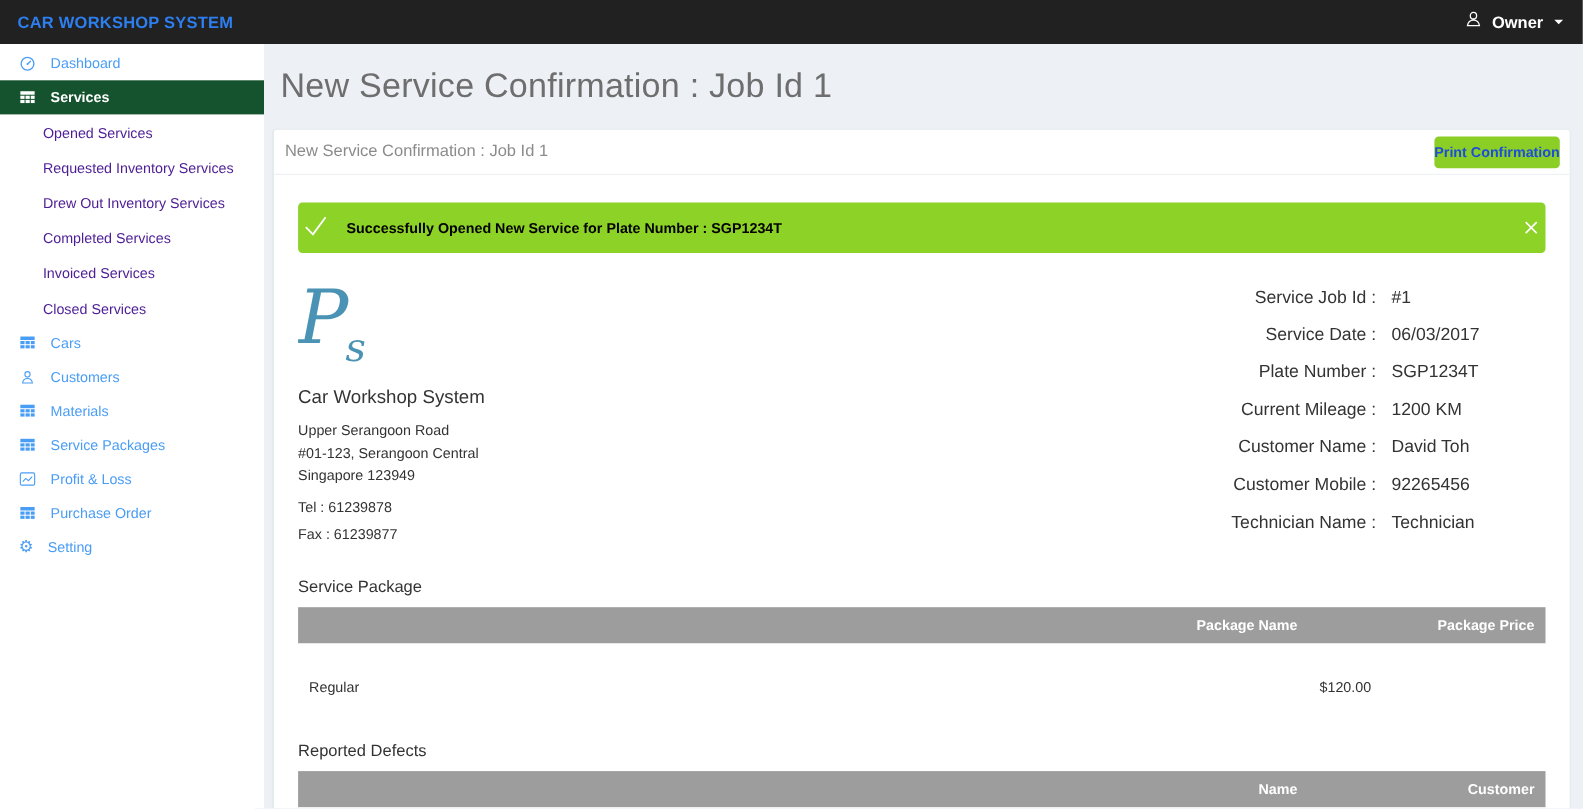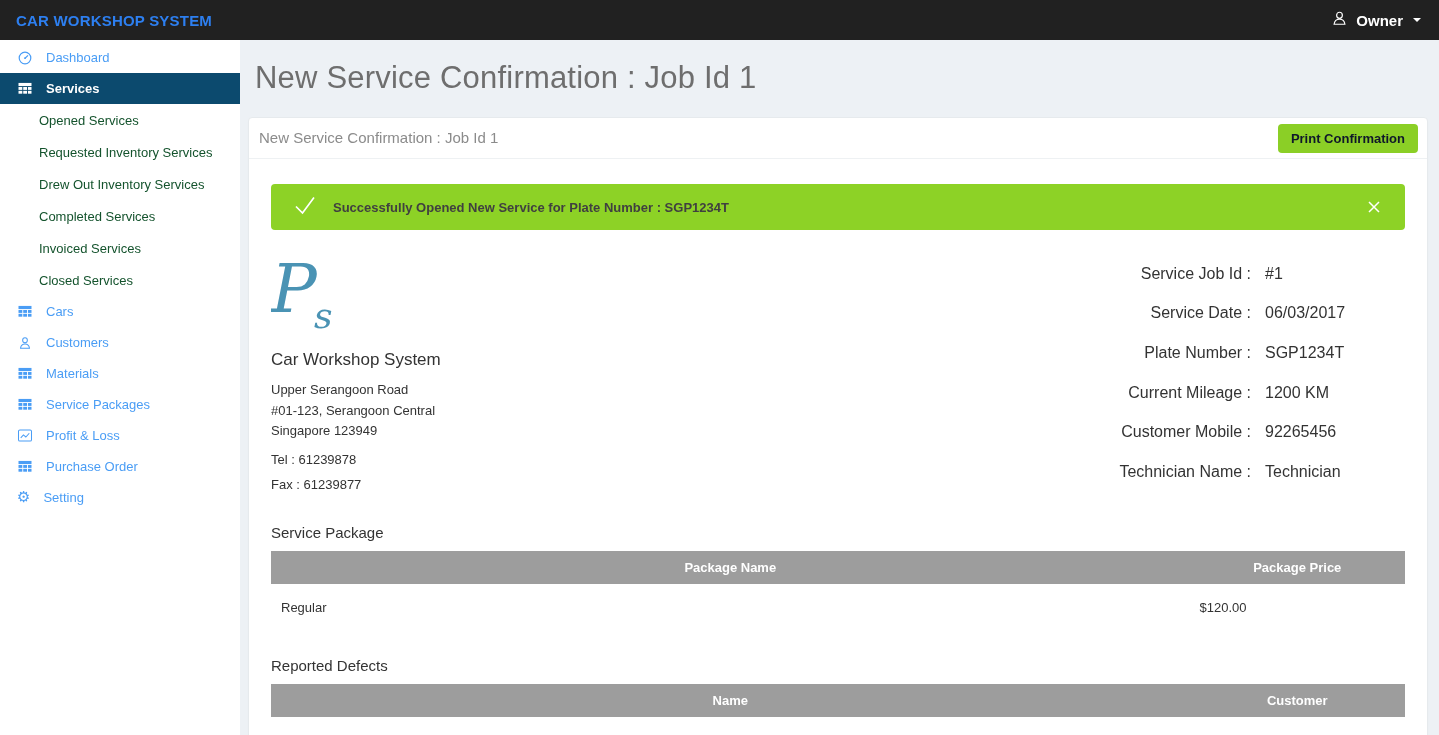--- a/index.html
+++ b/index.html
@@ -11,57 +11,57 @@
   .navbar { position:absolute; top:0; left:0; right:0; height:40px; background:#212121; display:flex; align-items:center; justify-content:space-between; padding:0 18px 0 16px; z-index:10; }
   .brand { color:#2d7ff0; font-size:15px; font-weight:bold; letter-spacing:.2px; cursor:pointer; }
   .user-menu { display:flex; align-items:center; gap:8px; color:#fff; cursor:pointer; }
   .user-menu .uname { font-size:15px; font-weight:bold; }
   .caret { width:0; height:0; border-left:4px solid transparent; border-right:4px solid transparent; border-top:4px solid #fff; margin-left:2px; }
 
   
   .sidebar { position:absolute; top:40px; left:0; bottom:0; width:283px; background:#fff; padding-top:2px; }
   .nav-item { display:flex; align-items:center; gap:13px; height:31px; padding-left:17px; font-size:13px; color:#4a9df5; cursor:pointer; }
   .nav-item svg { flex:0 0 auto; }
-  .nav-item.active { background:#0c4a6e; color:#fff; font-weight:bold;text-align:right; }
+  .nav-item.active { background:#14532d; color:#fff; font-weight:bold;text-align:right; }
   .sub-list { }
-  .sub-item { display:flex; align-items:center; height:32px; padding-left:39px; font-size:13px; color:#14532d; cursor:pointer; }
+  .sub-item { display:flex; align-items:center; height:32px; padding-left:39px; font-size:13px; color:#4c1d95; cursor:pointer; }
   .sub-item.current { background:#e9ebef; color:#4486c2; }
   .gear-glyph { font-family:"DejaVu Sans", sans-serif; font-size:15px; line-height:1; color:inherit; }
 
   
   .content { position:absolute; top:40px; left:240px; right:0; bottom:0; background:#edf1f5; overflow:hidden; }
   .page-title { font-size:31px; font-weight:300; color:#6e6e6e; padding:20px 0 0 15px; letter-spacing:.2px; }
 
   .panel { margin:21px 11px 0 8px; background:#fff; border:1px solid #e6eaed; border-radius:4px; box-shadow:0 1px 1px rgba(0,0,0,.04); }
   .panel-heading { position:relative; height:41px; line-height:40px; padding:0 10px; border-bottom:1px solid #eef1f3; font-size:15px; color:#8b8b8b; }
-  .btn-print { position:absolute; right:9px; top:6px; background:#8bcf26; color:#0f172a; border:none; border-radius:4px; font-family:"Liberation Sans", sans-serif; font-size:13px; font-weight:bold; padding:7px 13px; cursor:pointer; }
+  .btn-print { position:absolute; right:9px; top:6px; background:#8bcf26; color:#1d4ed8; border:none; border-radius:4px; font-family:"Liberation Sans", sans-serif; font-size:13px; font-weight:bold; padding:7px 0; cursor:pointer; }
   .panel-body { padding:16px 22px 36px 22px; }
 
   
-  .alert { display:flex; align-items:center; height:46px; background:#8dd226; border-radius:4px; color:#404040; padding:0 22px; margin-top:9px; }
+  .alert { display:flex; align-items:center; height:46px; background:#8dd226; border-radius:4px; color:#000000; padding:0 4px; margin-top:9px; }
   .alert .msg { font-size:13px; font-weight:bold; margin-left:16px; }
   .alert .close-x { margin-left:auto; cursor:pointer; display:flex; align-items:center; }
 
   
   .info-row { display:flex; justify-content:space-between; margin-top:20px; }
   .company { width:330px; }
   .company-name { font-size:17px; color:#333; margin:12px 0 10px; }
   .company-addr { font-size:13px; color:#333; line-height:1.58; }
   .company-tel, .company-fax { font-size:13px; color:#333; margin-top:10px; }
 
   .details-table { border-collapse:collapse; margin-top:4px; }
   .details-table td { font-size:16px; color:#333; padding:3.2px 0; }
   .details-table td.lbl { text-align:right; padding-right:14px; }
   .details-table td.val { text-align:left; width:140px; }
 
   
   .section-heading { font-size:15px; color:#333; margin:32px 0 10px; }
   .data-table { width:100%; border-collapse:collapse; }
-  .data-table th { background:#9d9d9d; color:#fff; font-size:13px; font-weight:bold; text-align:center; padding:9px 10px; }
-  .data-table td { font-size:13px; color:#333; padding:16px 10px 10px; background:#fff; }
+  .data-table th { background:#9d9d9d; color:#fff; font-size:13px; font-weight:bold; text-align:right; padding:9px 10px; }
+  .data-table td { font-size:13px; color:#333; padding:32px 10px 10px; background:#fff; }
   .col-main { width:81%; }
 </style>
 </head>
 <body>
 
 <div class="app">
 
   <div class="navbar">
     <div class="brand">CAR WORKSHOP SYSTEM</div>
     <div class="user-menu">
@@ -223,20 +223,24 @@
                 </tr>
               <tr>
                   <td class="lbl">Plate Number :</td>
                   <td class="val">SGP1234T</td>
                 </tr>
               <tr>
                   <td class="lbl">Current Mileage :</td>
                   <td class="val">1200 KM</td>
                 </tr>
               <tr>
+                  <td class="lbl">Customer Name :</td>
+                  <td class="val">David Toh</td>
+                </tr>
+              <tr>
                   <td class="lbl">Customer Mobile :</td>
                   <td class="val">92265456</td>
                 </tr>
               <tr>
                   <td class="lbl">Technician Name :</td>
                   <td class="val">Technician</td>
                 </tr>
             </tbody>
           </table>
         </div>

